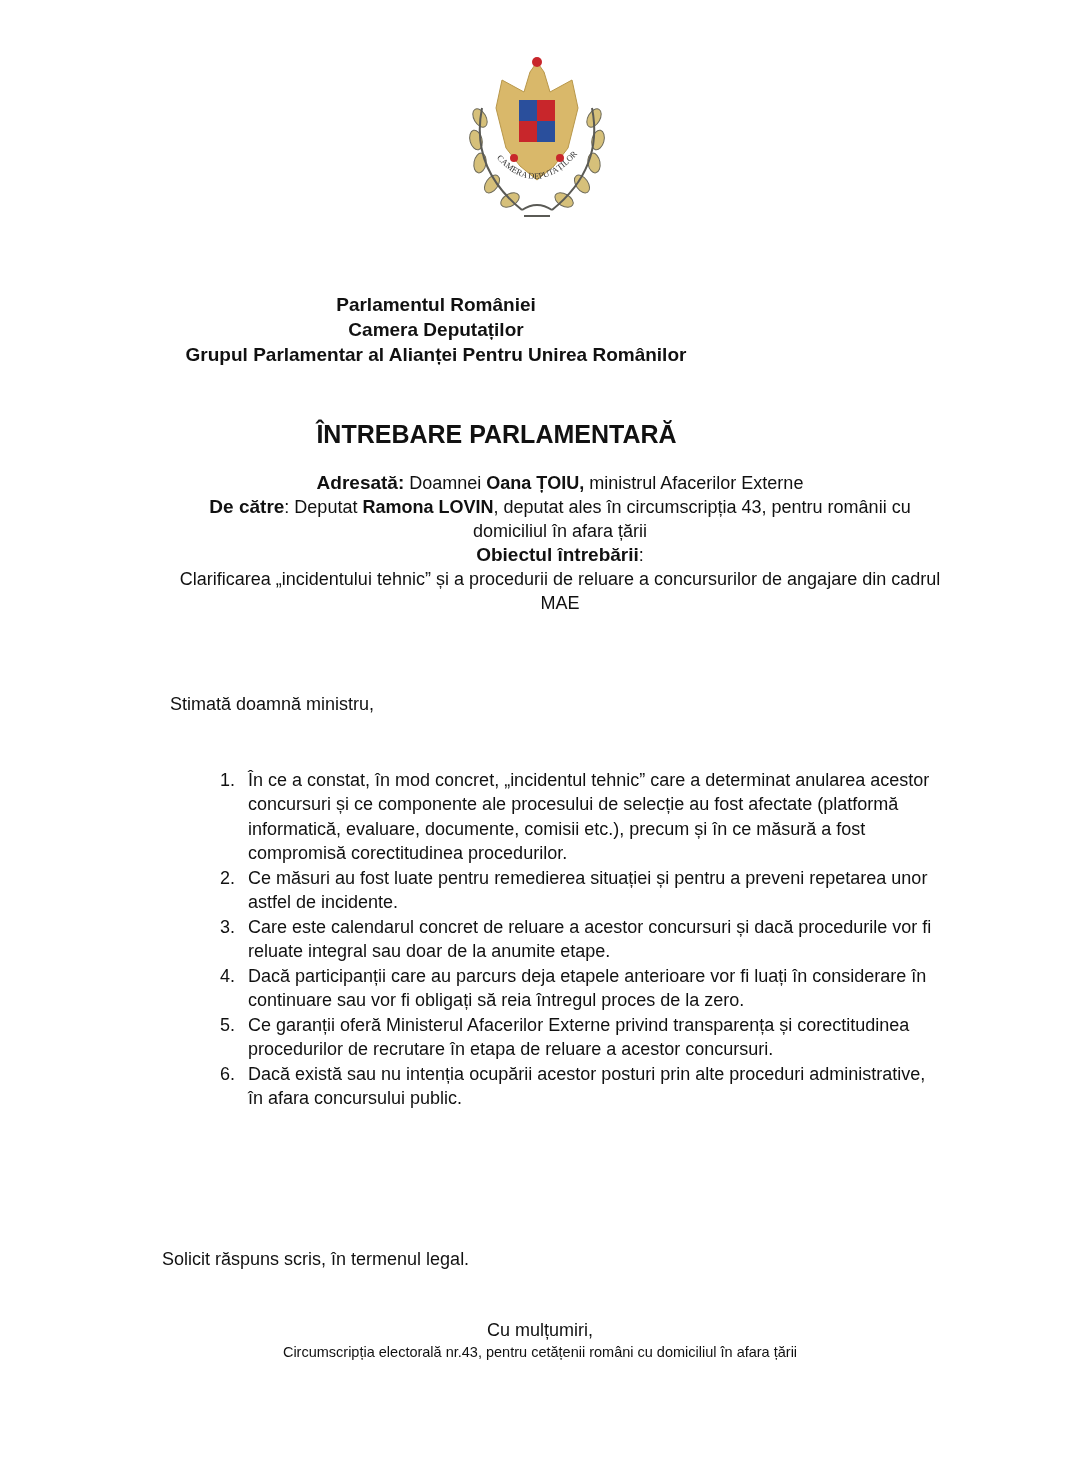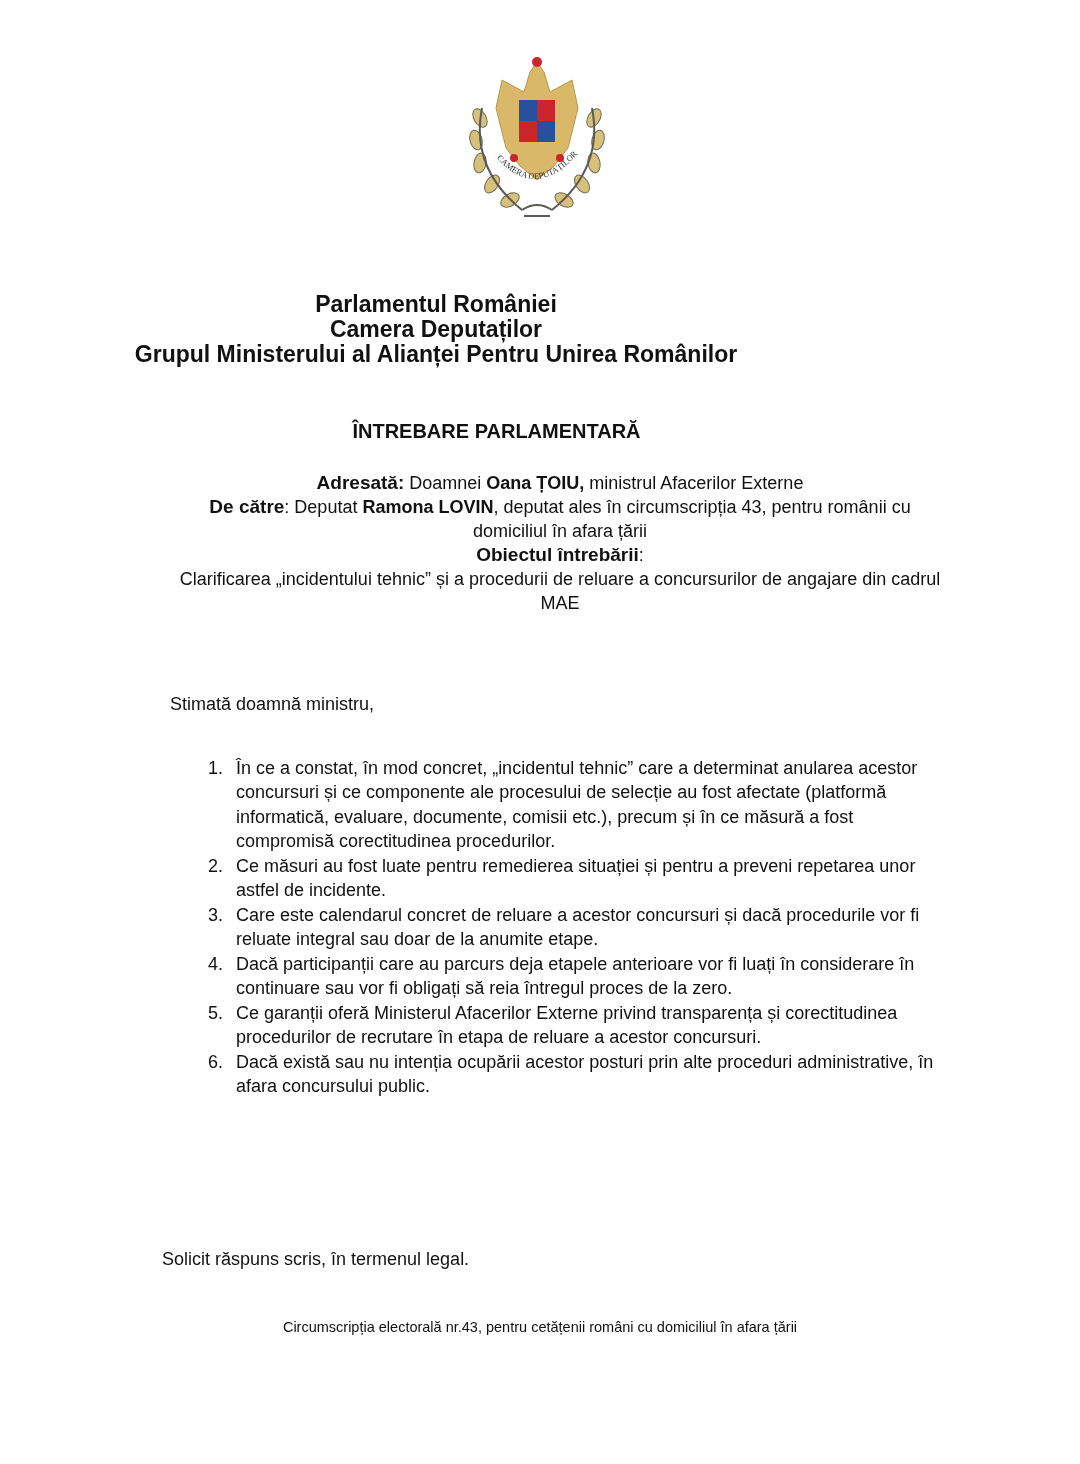--- a/index.html
+++ b/index.html
@@ -2,29 +2,29 @@
 <html><head>
 <meta charset="utf-8">
 <style>
   html, body { margin: 0; padding: 0; background: #ffffff; }
   body {
     width: 1080px; height: 1464px; position: relative; overflow: hidden;
     font-family: "Liberation Sans", sans-serif; color: #111111;
   }
   .emblem { position: absolute; left: 462px; top: 48px; width: 150px; height: 180px; }
   .header { position: absolute; left: 0; width: 872px; top: 292px; text-align: center;
-    font-weight: bold; font-size: 23px; line-height: 25px; }
+    font-weight: bold; font-size: 19px; line-height: 25px; }
   .doc-title { position: absolute; left: 0; width: 993px; top: 420px; text-align: center;
-    font-weight: bold; font-size: 20px; }
+    font-weight: bold; font-size: 25px; }
   .meta { position: absolute; left: 170px; top: 471px; width: 780px; font-size: 18px; line-height: 24px; text-align: center; }
   .meta b.lbl { font-size: 19px; }
   .body { position: absolute; left: 162px; top: 684px; width: 790px; font-size: 18px; line-height: 24.5px; }
   .p { margin: 8px; }
   .gap { height: 24px; }
-  ol { margin: 0; padding-left: 66px; }
+  ol { margin: 12px; padding-left: 66px; }
   ol li { padding-left: 8px; }
   .closing { position: absolute; left: 162px; top: 1249px; font-size: 18px; }
   .sign { position: absolute; left: 0; width: 1080px; top: 1318px; text-align: center; font-size: 18px; line-height: 25px; }
   .sign .sub { font-size: 14.5px; line-height: 18px; }
 </style>
 </head>
 <body>
 
 <div class="emblem">
   <svg width="150" height="180" viewBox="0 0 150 180">
@@ -59,21 +59,21 @@
     <path id="arc" d="M30 105 Q75 160 122 98" fill="none"></path>
     <text font-family="Liberation Serif, serif" font-size="8.5" fill="#333">
       <textPath href="#arc" startOffset="6%">CAMERA DEPUTAȚILOR</textPath>
     </text>
   </svg>
 </div>
 
 <div class="header">
   <div>Parlamentul României</div>
   <div>Camera Deputaților</div>
-  <div>Grupul Ministerului al Alianței Pentru Unirea Românilor</div>
+  <div>Grupul Parlamentar al Alianței Pentru Unirea Românilor</div>
 </div>
 
 <div class="doc-title">ÎNTREBARE PARLAMENTARĂ</div>
 
 <div class="meta">
   <div>
     <b class="lbl">Adresată:</b><span> Doamnei </span><b>Oana ȚOIU,</b><span> ministrul Afacerilor Externe</span>
   </div>
   <div>
     <b class="lbl">De către</b><span>: Deputat </span><b>Ramona LOVIN</b><span>, deputat ales în circumscripția 43, pentru românii cu domiciliul în afara țării</span>
@@ -93,14 +93,15 @@
     <li>Care este calendarul concret de reluare a acestor concursuri și dacă procedurile vor fi reluate integral sau doar de la anumite etape.</li>
     <li>Dacă participanții care au parcurs deja etapele anterioare vor fi luați în considerare în continuare sau vor fi obligați să reia întregul proces de la zero.</li>
     <li>Ce garanții oferă Ministerul Afacerilor Externe privind transparența și corectitudinea procedurilor de recrutare în etapa de reluare a acestor concursuri.</li>
     <li>Dacă există sau nu intenția ocupării acestor posturi prin alte proceduri administrative, în afara concursului public.</li>
   </ol>
 </div>
 
 <div class="closing">Solicit răspuns scris, în termenul legal.</div>
 
 <div class="sign">
+  <div>Cu mulțumiri,</div>
   <div class="sub">Circumscripția electorală nr.43, pentru cetățenii români cu domiciliul în afara țării</div>
 </div>
 
 </body></html>

